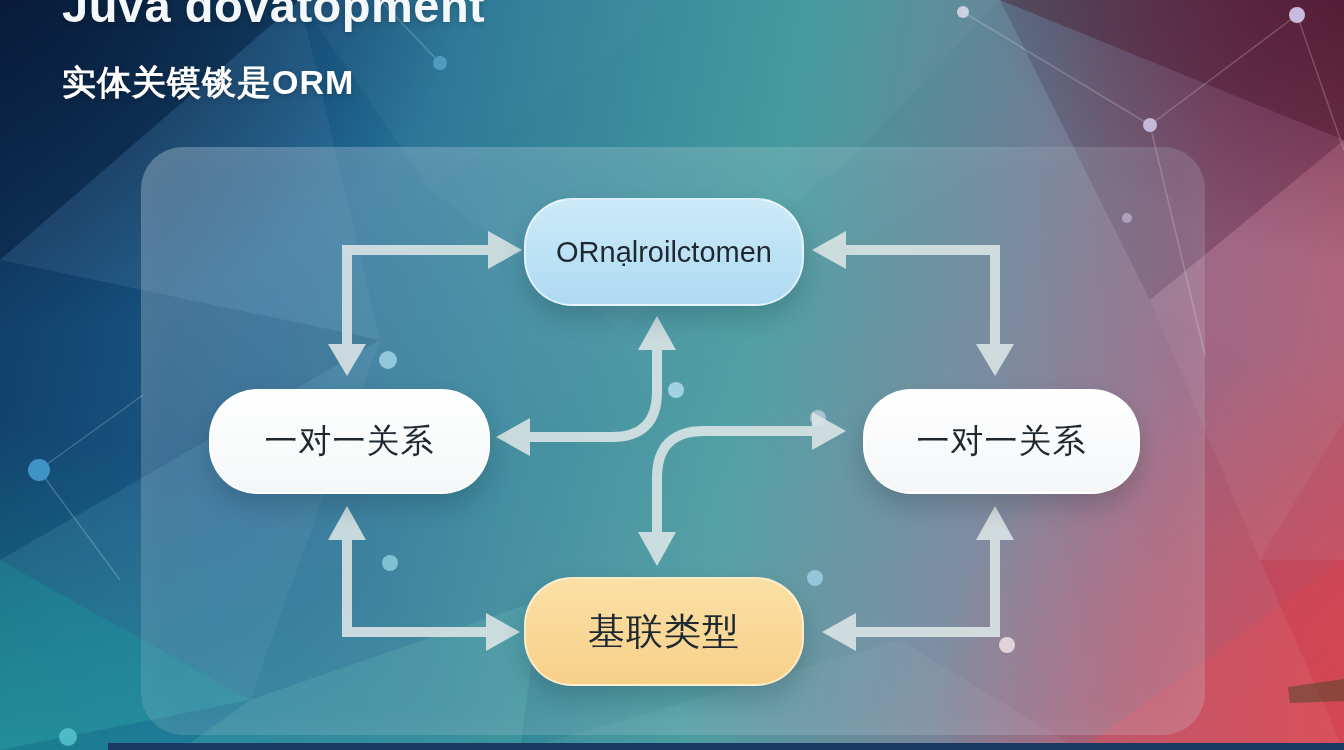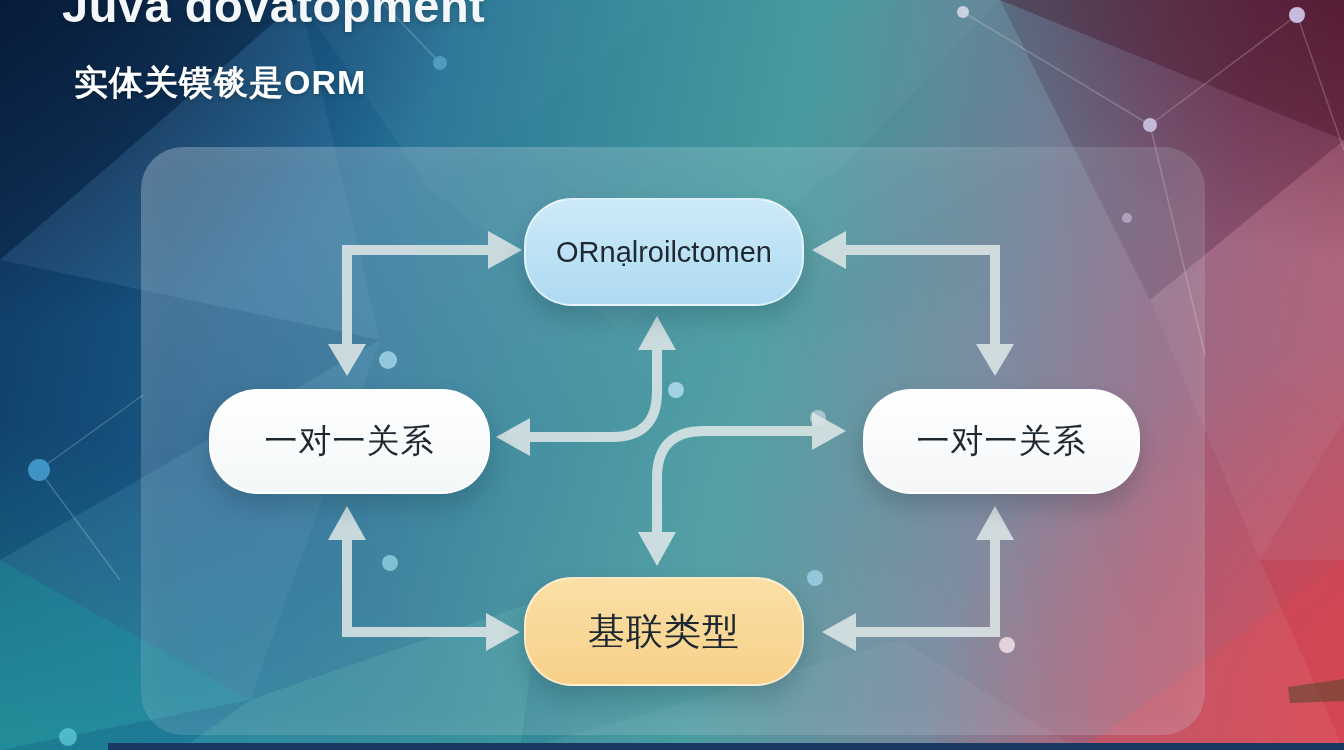--- a/index.html
+++ b/index.html
@@ -25,21 +25,20 @@
   .arrows{z-index:3;}
   .page-title{
     position:absolute;left:62px;top:-22px;z-index:5;
     color:#f4f8fb;font-size:47px;font-weight:800;letter-spacing:.5px;white-space:nowrap;
     text-shadow:0 2px 6px rgba(0,0,0,.25);
   }
   .page-subtitle{
     position:absolute;left:62px;top:60px;z-index:5;
     color:#ffffff;font-size:34px;font-weight:600;letter-spacing:1px;white-space:nowrap;
     text-shadow:0 2px 5px rgba(0,0,0,.22);
-    margin-left:12px;
   }
   .node{
     position:absolute;z-index:4;display:flex;align-items:center;justify-content:center;
     border-radius:48px;color:#1e2830;
     box-shadow:0 12px 24px rgba(10,30,40,.20);
   }
   .node .node-label{font-size:33px;font-weight:500;letter-spacing:1px;}
   .node-top{left:524px;top:198px;width:276px;height:104px;
     background:linear-gradient(180deg,#cdeaf8 0%,#aedaf2 100%);
     border:2px solid rgba(255,255,255,.55);}

